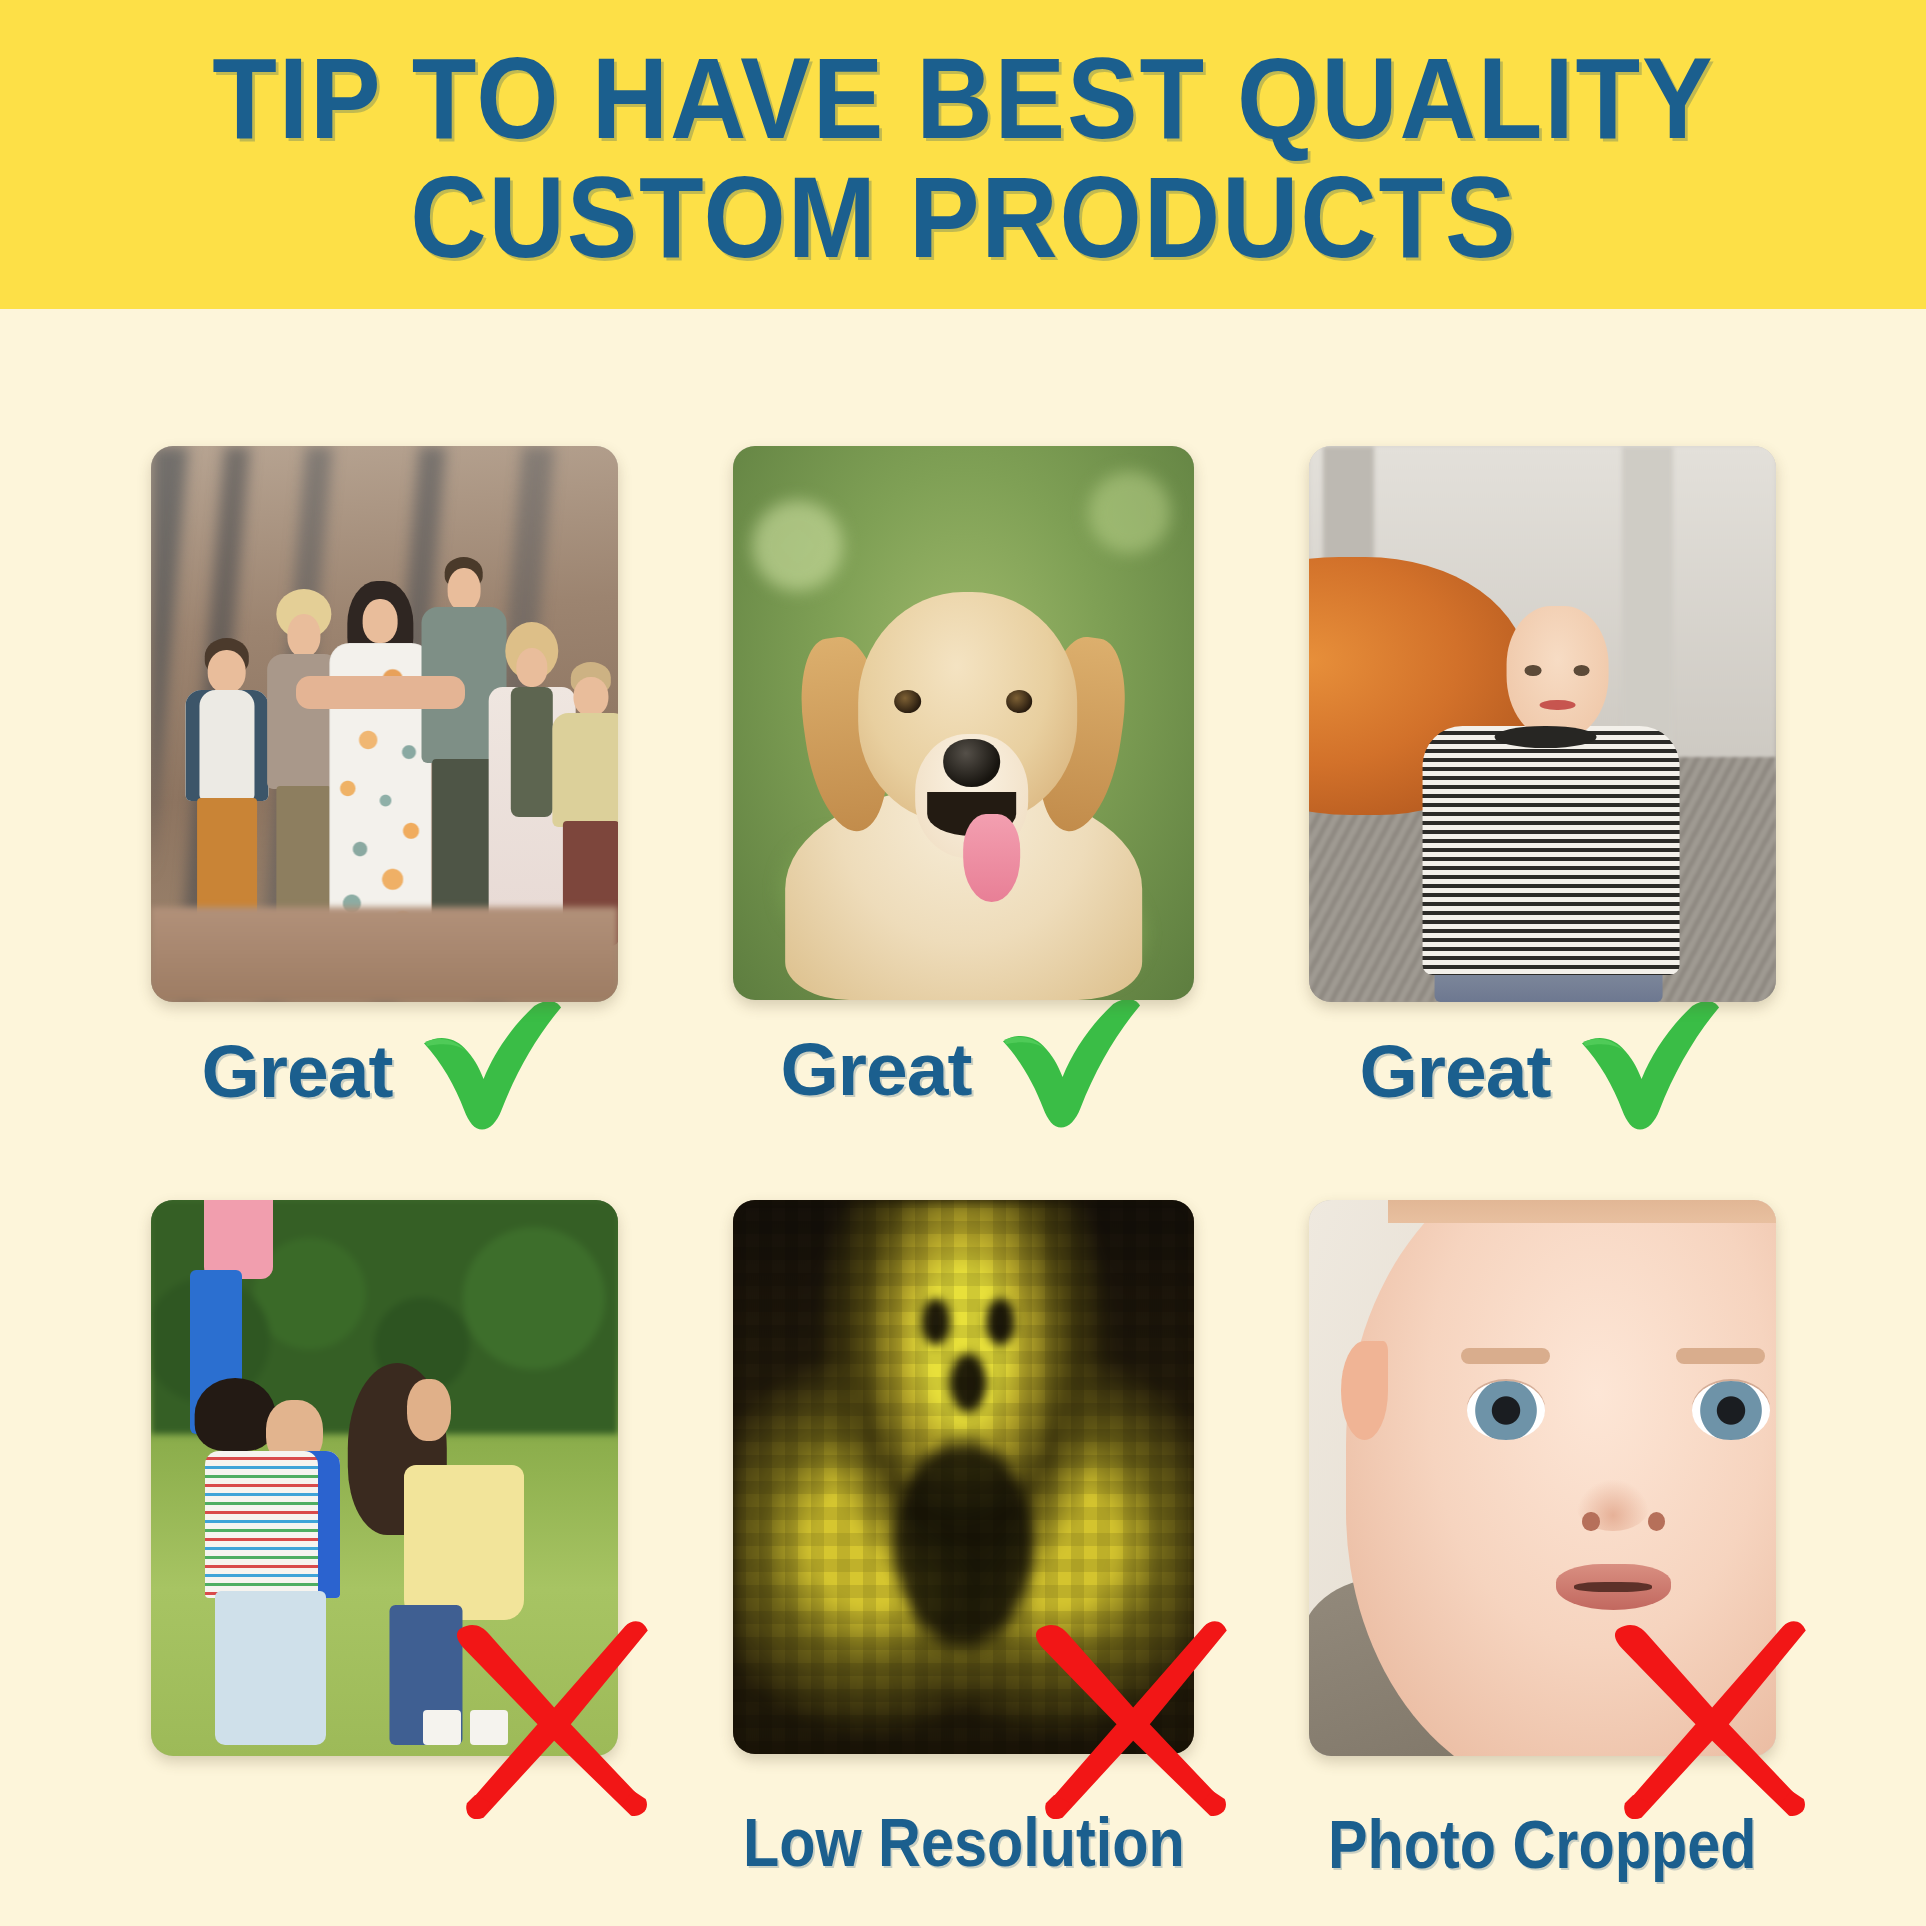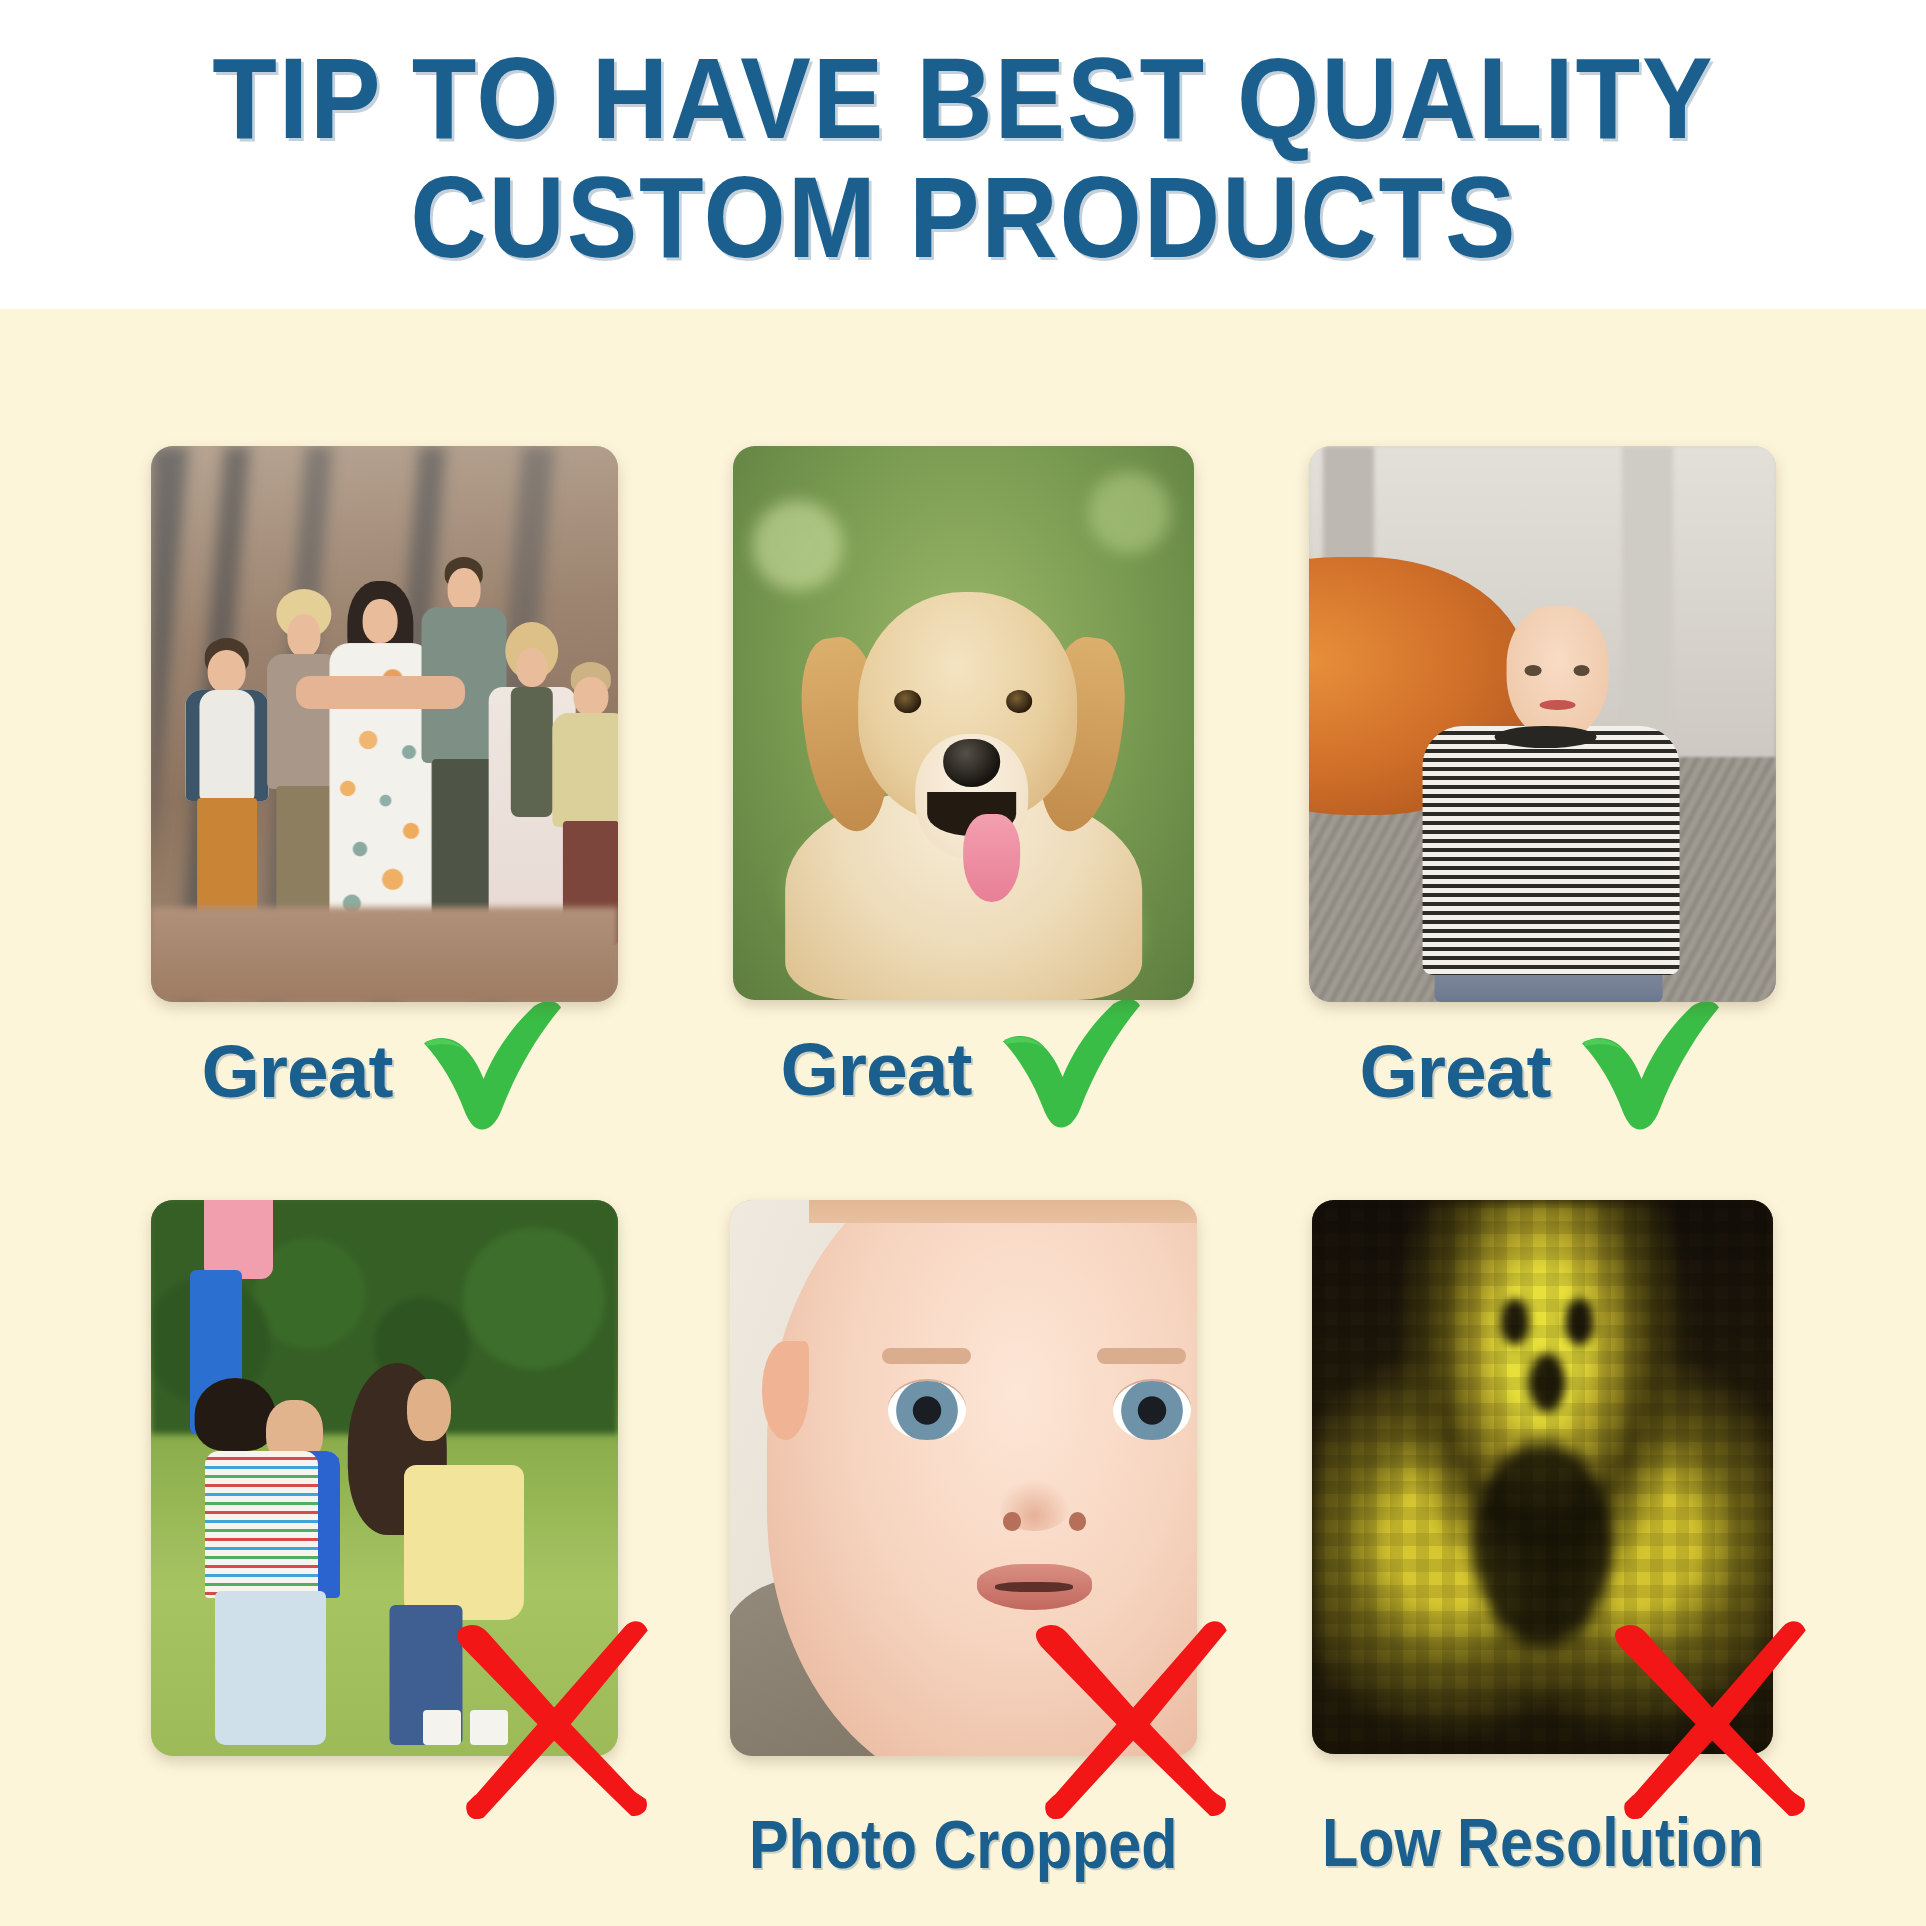--- a/index.html
+++ b/index.html
@@ -12,21 +12,21 @@
 
   body {
     background: #FDF5DA;
     font-family: "Liberation Sans", sans-serif;
   }
 
   
   .header-banner {
     width: 1927px;
     height: 309px;
-    background: #ffffff;
+    background: #fde047;
     display: flex;
     flex-direction: column;
     align-items: center;
     justify-content: center;
     padding-top: 6px;
   }
 
   .header-line {
     color: #1B5F8E;
     font-family: "Liberation Sans Narrow", "Liberation Sans", sans-serif;
@@ -494,20 +494,38 @@
       </div>
     </div>
     <svg class="cross-mark" viewBox="0 0 100 100" aria-hidden="true">
       <path d="M7 6 C12 3 17 4 21 9 L52 44 L86 5 C90 1 95 2 97 7 L60 52 L95 89 C97 93 94 97 89 96 L52 60 L18 97 C13 99 9 96 10 91 L44 52 L9 16 C5 12 4 8 7 6 Z" fill="#F21616"></path>
       <path d="M10 90 C9 94 12 99 17 97 L22 90 L14 86 Z" fill="#F21616"></path>
       <path d="M90 95 C95 97 98 92 96 88 L90 84 L85 90 Z" fill="#F21616"></path>
     </svg>
   </div>
 
   <div class="cell row2">
+    <div class="photo-card sq">
+      <div class="photo-inner ph-lowres">
+        <div class="lr"></div>
+        <div class="lr2"></div>
+        <div class="blocks"></div>
+      </div>
+    </div>
+    <svg class="cross-mark" viewBox="0 0 100 100" aria-hidden="true">
+      <path d="M7 6 C12 3 17 4 21 9 L52 44 L86 5 C90 1 95 2 97 7 L60 52 L95 89 C97 93 94 97 89 96 L52 60 L18 97 C13 99 9 96 10 91 L44 52 L9 16 C5 12 4 8 7 6 Z" fill="#F21616"></path>
+      <path d="M10 90 C9 94 12 99 17 97 L22 90 L14 86 Z" fill="#F21616"></path>
+      <path d="M90 95 C95 97 98 92 96 88 L90 84 L85 90 Z" fill="#F21616"></path>
+    </svg>
+    <div class="caption-bad-row">
+      <span class="caption-bad">Low Resolution</span>
+    </div>
+  </div>
+
+  <div class="cell row2">
     <div class="photo-card">
       <div class="photo-inner ph-baby">
         <div class="bchair"></div>
         <div class="bbody"></div>
         <div class="bface">
           <div class="hairtuft"></div>
           <div class="ear"></div>
           <div class="brow l"></div>
             <div class="brow r"></div>
           <div class="eye l"></div>
@@ -522,32 +540,14 @@
     <svg class="cross-mark" viewBox="0 0 100 100" aria-hidden="true">
       <path d="M7 6 C12 3 17 4 21 9 L52 44 L86 5 C90 1 95 2 97 7 L60 52 L95 89 C97 93 94 97 89 96 L52 60 L18 97 C13 99 9 96 10 91 L44 52 L9 16 C5 12 4 8 7 6 Z" fill="#F21616"></path>
       <path d="M10 90 C9 94 12 99 17 97 L22 90 L14 86 Z" fill="#F21616"></path>
       <path d="M90 95 C95 97 98 92 96 88 L90 84 L85 90 Z" fill="#F21616"></path>
     </svg>
     <div class="caption-bad-row">
       <span class="caption-bad">Photo Cropped</span>
     </div>
   </div>
 
-  <div class="cell row2">
-    <div class="photo-card sq">
-      <div class="photo-inner ph-lowres">
-        <div class="lr"></div>
-        <div class="lr2"></div>
-        <div class="blocks"></div>
-      </div>
-    </div>
-    <svg class="cross-mark" viewBox="0 0 100 100" aria-hidden="true">
-      <path d="M7 6 C12 3 17 4 21 9 L52 44 L86 5 C90 1 95 2 97 7 L60 52 L95 89 C97 93 94 97 89 96 L52 60 L18 97 C13 99 9 96 10 91 L44 52 L9 16 C5 12 4 8 7 6 Z" fill="#F21616"></path>
-      <path d="M10 90 C9 94 12 99 17 97 L22 90 L14 86 Z" fill="#F21616"></path>
-      <path d="M90 95 C95 97 98 92 96 88 L90 84 L85 90 Z" fill="#F21616"></path>
-    </svg>
-    <div class="caption-bad-row">
-      <span class="caption-bad">Low Resolution</span>
-    </div>
-  </div>
-
 </div>
 
 
 </body></html>

